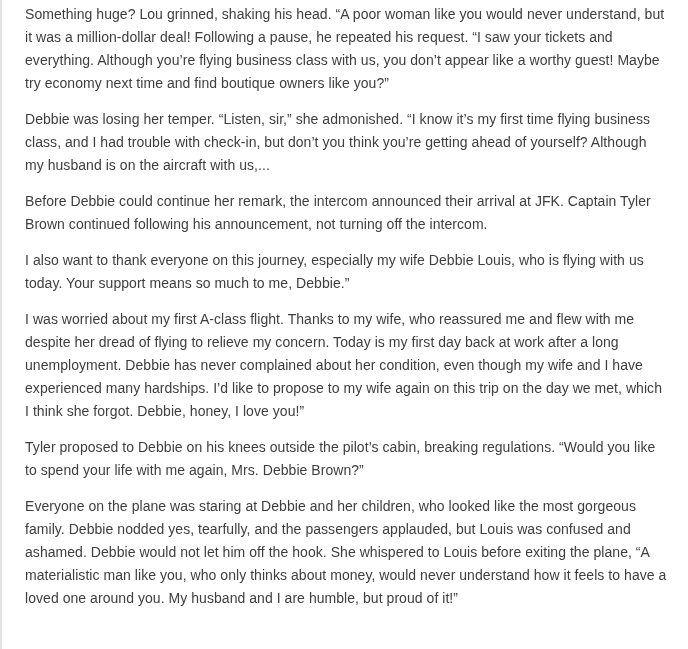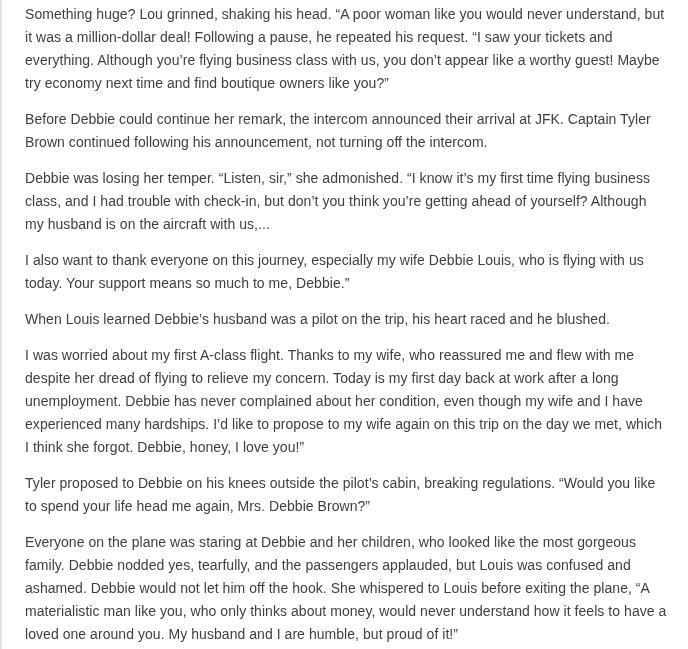--- a/index.html
+++ b/index.html
@@ -29,21 +29,20 @@
     letter-spacing: 0.05px;
     text-align: left;
   }
 </style>
 </head>
 <body>
 
 <div class="page">
   <div class="article-body">
     <p>Something huge? Lou grinned, shaking his head. “A poor woman like you would never understand, but it was a million-dollar deal! Following a pause, he repeated his request. “I saw your tickets and everything. Although you’re flying business class with us, you don’t appear like a worthy guest! Maybe try economy next time and find boutique owners like you?”</p>
+    <p>Debbie was losing her temper. “Listen, sir,” she admonished. “I know it’s my first time flying business class, and I had trouble with check-in, but don’t you think you’re getting ahead of yourself? Although my husband is on the aircraft with us,...</p>
     <p>Before Debbie could continue her remark, the intercom announced their arrival at JFK. Captain Tyler Brown continued following his announcement, not turning off the intercom.</p>
-    <p>Debbie was losing her temper. “Listen, sir,” she admonished. “I know it’s my first time flying business class, and I had trouble with check-in, but don’t you think you’re getting ahead of yourself? Although my husband is on the aircraft with us,...</p>
     <p>I also want to thank everyone on this journey, especially my wife Debbie Louis, who is flying with us today. Your support means so much to me, Debbie.”</p>
-    <p>When Louis learned Debbie’s husband was a pilot on the trip, his heart raced and he blushed.</p>
     <p>I was worried about my first A-class flight. Thanks to my wife, who reassured me and flew with me despite her dread of flying to relieve my concern. Today is my first day back at work after a long unemployment. Debbie has never complained about her condition, even though my wife and I have experienced many hardships. I’d like to propose to my wife again on this trip on the day we met, which I think she forgot. Debbie, honey, I love you!”</p>
-    <p>Tyler proposed to Debbie on his knees outside the pilot’s cabin, breaking regulations. “Would you like to spend your life head me again, Mrs. Debbie Brown?”</p>
+    <p>Tyler proposed to Debbie on his knees outside the pilot’s cabin, breaking regulations. “Would you like to spend your life with me again, Mrs. Debbie Brown?”</p>
     <p>Everyone on the plane was staring at Debbie and her children, who looked like the most gorgeous family. Debbie nodded yes, tearfully, and the passengers applauded, but Louis was confused and ashamed. Debbie would not let him off the hook. She whispered to Louis before exiting the plane, “A materialistic man like you, who only thinks about money, would never understand how it feels to have a loved one around you. My husband and I are humble, but proud of it!”</p>
   </div>
 </div>
 
 </body></html>

